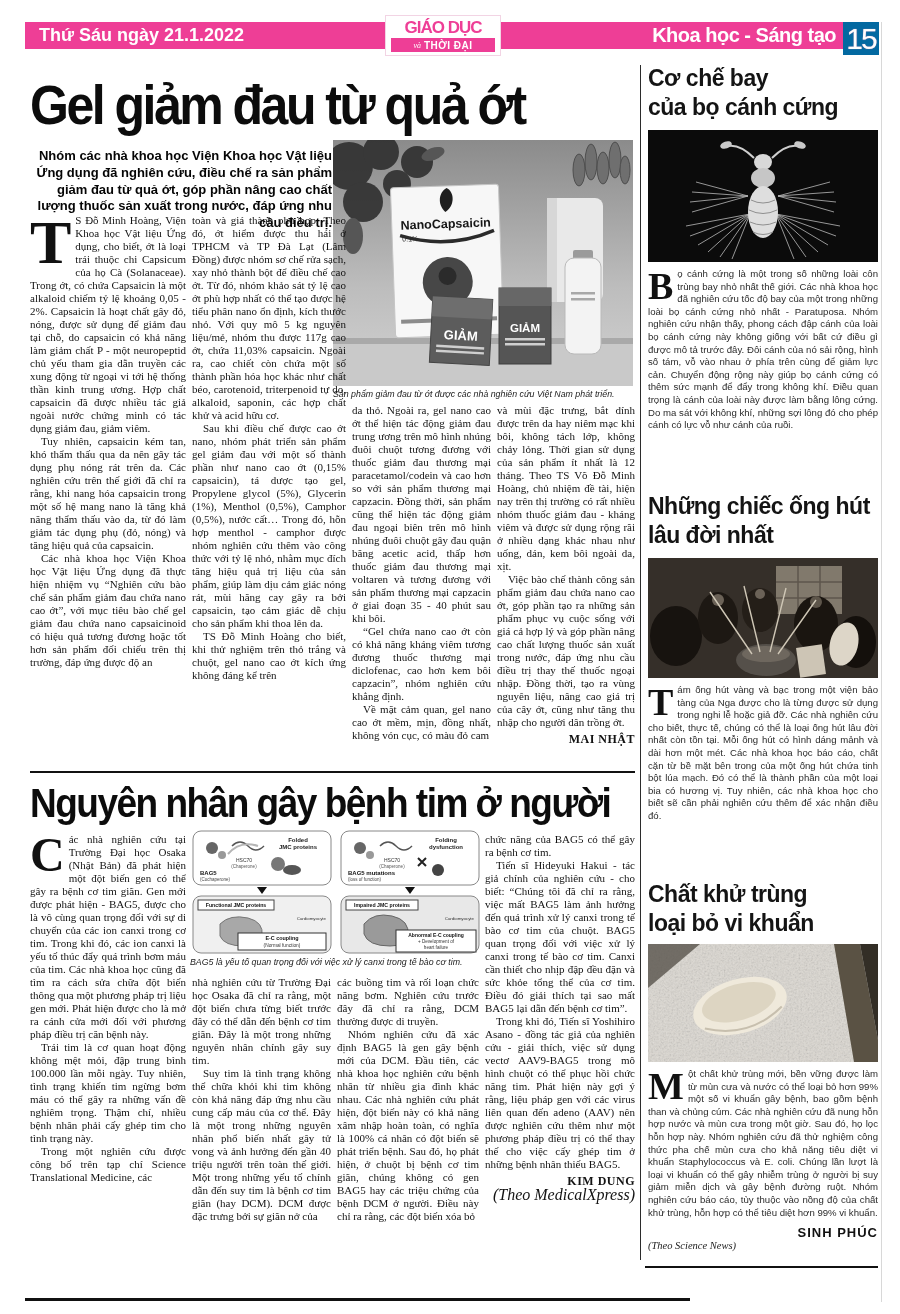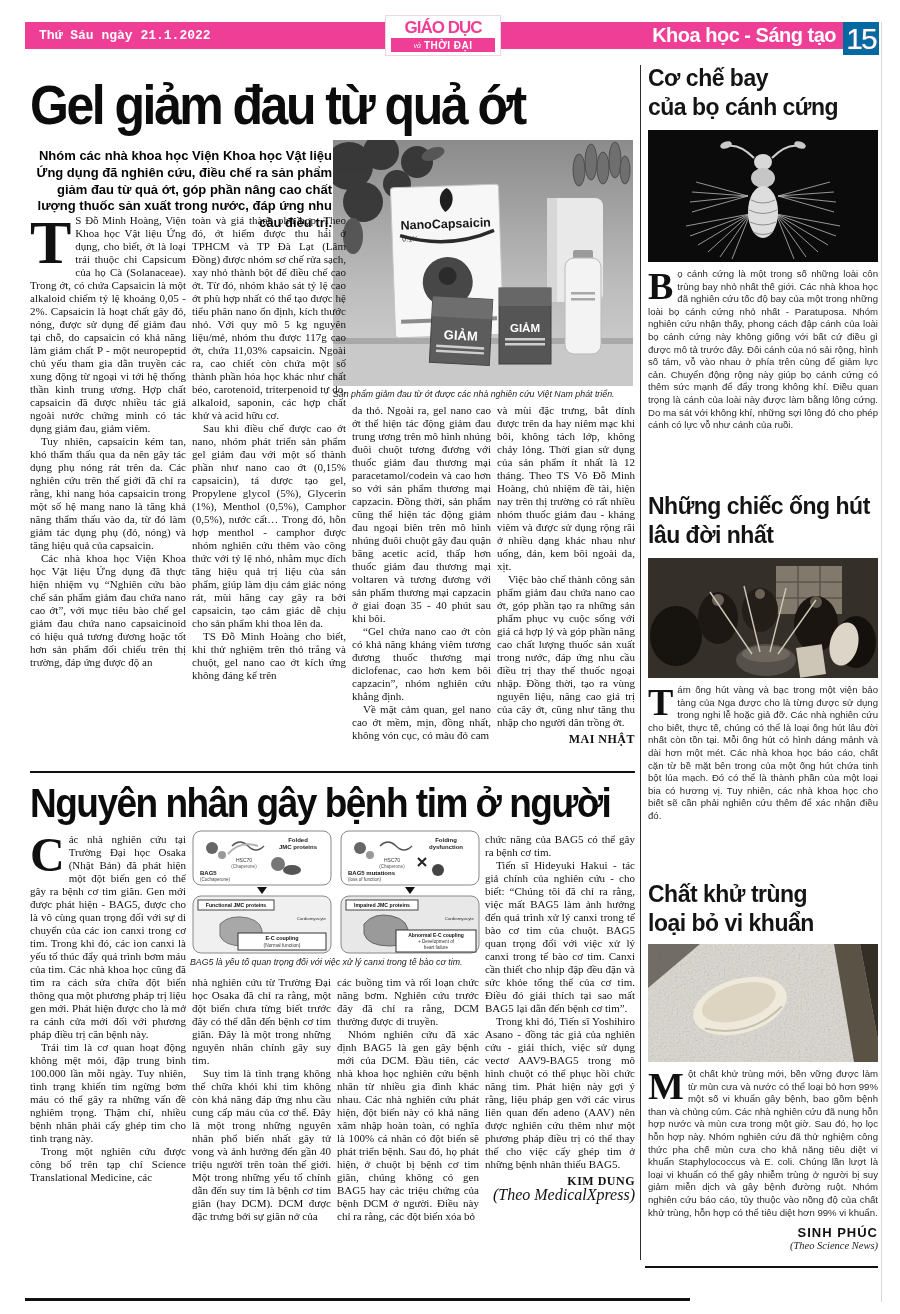--- a/index.html
+++ b/index.html
@@ -3,21 +3,21 @@
 <meta charset="utf-8">
 <style>
   html,body{margin:0;padding:0;background:#ffffff;}
   .page{position:relative;width:900px;height:1314px;background:#fff;overflow:hidden;
         font-family:"Liberation Serif",serif;}
   .abs{position:absolute;}
 
   
   .topbar{left:25px;top:22px;width:818px;height:27px;background:#ee3e96;}
   .topdate{left:39px;top:22px;height:19px;line-height:27px;color:#fff;
-           font-family:Liberation Mono, monospace;font-weight:bold;font-size:13px;}
+           font-family:Liberation Sans, sans-serif;font-weight:bold;font-size:18px;}
   .topsection{left:560px;top:21px;width:276px;height:29px;line-height:29px;text-align:right;color:#fff;
            font-family:"Liberation Sans",sans-serif;font-weight:bold;font-size:20px;letter-spacing:-0.5px;}
   .logobox{left:385px;top:15px;width:116px;height:41px;background:#fff;border:1px solid #f2d4e4;
            box-sizing:border-box;display:flex;flex-direction:column;align-items:center;justify-content:center;}
   .logotop{font-family:"Liberation Sans",sans-serif;font-weight:bold;font-size:17px;letter-spacing:-1px;
            color:#ee3e96;line-height:18px;}
   .logostrip{margin-top:1px;background:#ee3e96;width:104px;height:14px;display:flex;align-items:center;
            justify-content:center;gap:3px;}
   .logova{color:#fff;font-style:italic;font-size:8px;font-family:"Liberation Serif",serif;}
   .logobottom{color:#fff;font-family:"Liberation Sans",sans-serif;font-weight:bold;font-size:10px;letter-spacing:0.5px;}
@@ -48,21 +48,21 @@
 
   .sb-bt{font-family:"Liberation Sans",sans-serif;font-size:9.6px;line-height:12.6px;text-align:justify;
          color:#2a2a2a;overflow:hidden;}
 
   .cap{font-family:"Liberation Sans",sans-serif;font-style:italic;font-size:8.8px;color:#222;}
 
   .byline{font-weight:bold;font-size:12px;text-align:right;margin-top:4px;letter-spacing:0.5px;}
   .credit{font-style:italic;font-size:16px;text-align:right;}
   .sb-byline{font-family:"Liberation Sans",sans-serif;font-weight:bold;font-size:13px;letter-spacing:1px;
          text-align:right;margin-top:8px;color:#111;}
-  .sb-credit{font-family:"Liberation Serif",serif;font-style:italic;font-size:10.5px;text-align:right;color:#222;}
+  .sb-credit{font-family:"Liberation Serif",serif;font-style:italic;font-size:10.5px;color:#222;}
 
   .rule{background:#111;}
   .vline{background:#2b2b2b;}
   .img{overflow:hidden;background:#ddd;}
   .img svg{display:block;width:100%;height:100%;}
 </style>
 </head>
 <body>
 
 <div class="page">

